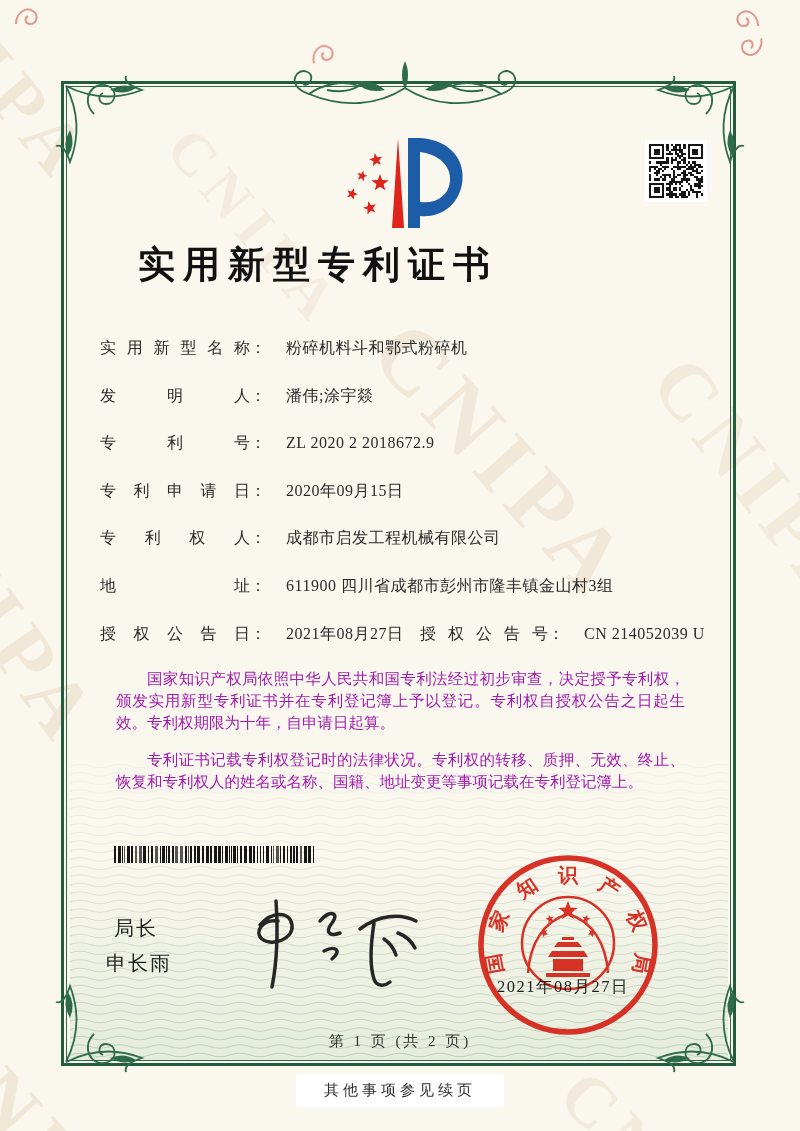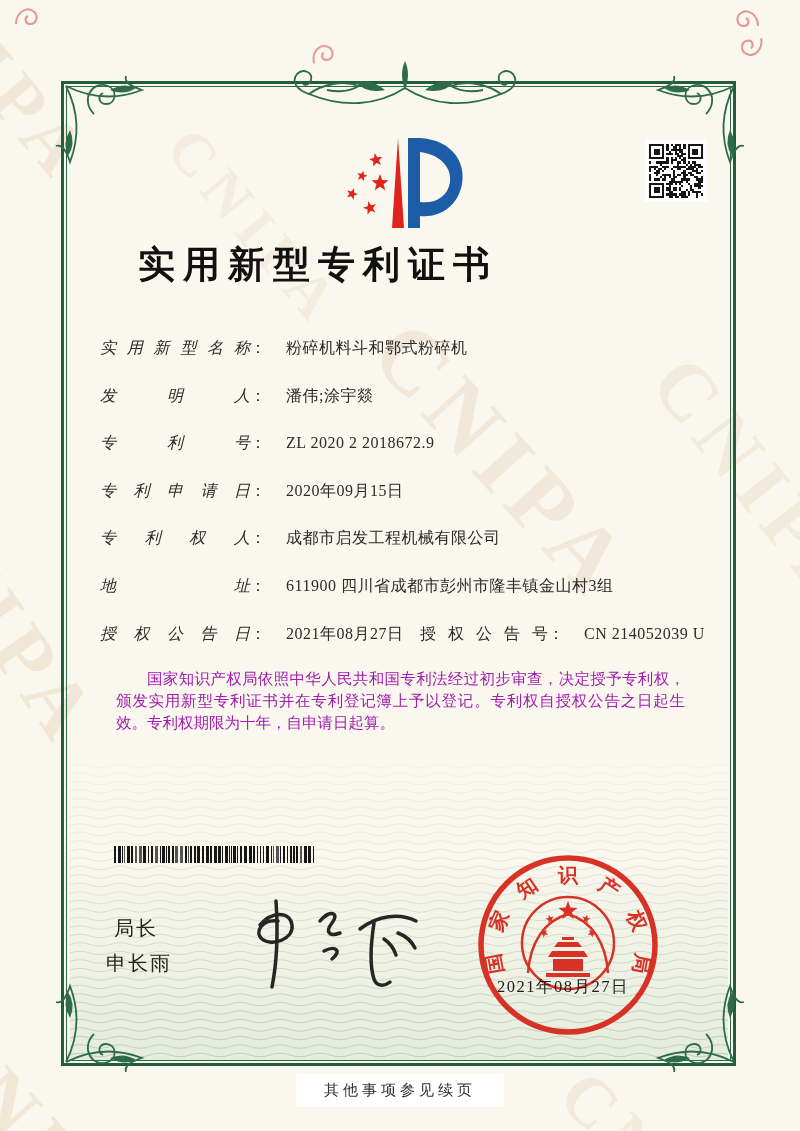--- a/index.html
+++ b/index.html
@@ -12,21 +12,21 @@
   
   .frame{position:absolute;left:66px;top:86px;width:663px;height:973px;z-index:2;
          border:1.5px solid #2c6a4a;outline:3px solid #235c3e;outline-offset:2px;background:transparent;}
   
   .certno{position:absolute;left:102px;top:140px;z-index:3;font-size:16px;letter-spacing:3px;color:#3a3a3a;}
   .title{position:absolute;left:0;top:240px;width:636px;z-index:3;text-align:center;
          font-size:37px;font-weight:bold;letter-spacing:8px;color:#111;}
   
   .rows{position:absolute;left:100px;top:338px;width:604px;z-index:3;font-size:16px;}
   .frow{position:absolute;left:0;width:604px;white-space:nowrap;}
-  .flabel{display:inline-block;width:150px;text-align:justify;text-align-last:justify;vertical-align:bottom;font-style:italic;}
+  .flabel{display:inline-block;width:150px;text-align:justify;text-align-last:justify;vertical-align:bottom;}
   .flabel2{display:inline-block;width:128px;text-align:justify;text-align-last:justify;vertical-align:bottom;}
   .fvalue{margin-left:20px;letter-spacing:.5px;}
   .frow2{position:absolute;left:320px;top:0;white-space:nowrap;}
   
   .bodytext{position:absolute;left:100px;top:652px;width:601px;z-index:3;}
   .bodytext p{margin:16px;font-size:15.5px;line-height:21.8px;text-indent:2em;text-align:justify;color:#a21caf;}
   
   .sig-label{position:absolute;z-index:4;font-size:20px;letter-spacing:2px;color:#222;}
   
   .seal-date{position:absolute;left:497px;top:976px;width:150px;z-index:5;font-size:16.5px;
@@ -454,20 +454,21 @@
     <div class="frow" style="top:286px">
       <span class="flabel">授权公告日</span><span>：</span><span class="fvalue">2021年08月27日</span>
       <span class="frow2">
         <span class="flabel2">授权公告号</span><span>：</span><span class="fvalue">CN 214052039 U</span>
       </span>
     </div>
   </div>
 
   <div class="bodytext">
     <p>国家知识产权局依照中华人民共和国专利法经过初步审查，决定授予专利权，颁发实用新型专利证书并在专利登记簿上予以登记。专利权自授权公告之日起生效。专利权期限为十年，自申请日起算。</p>
+    <p>专利证书记载专利权登记时的法律状况。专利权的转移、质押、无效、终止、恢复和专利权人的姓名或名称、国籍、地址变更等事项记载在专利登记簿上。</p>
   </div>
 
   <svg id="barcode" class="abs" style="left:114px;top:846px;z-index:3;" width="206" height="17">
       <rect x="0" y="0" width="2" height="17" fill="#161616"></rect>
       <rect x="4" y="0" width="3" height="17" fill="#161616"></rect>
       <rect x="8" y="0" width="1" height="17" fill="#161616"></rect>
       <rect x="10" y="0" width="1" height="17" fill="#555"></rect>
       <rect x="13" y="0" width="3" height="17" fill="#161616"></rect>
       <rect x="17" y="0" width="2" height="17" fill="#161616"></rect>
       <rect x="21" y="0" width="2" height="17" fill="#555"></rect>
@@ -556,20 +557,21 @@
         <path d="M74,106 L114,106 L110,100 L78,100 Z"></path>
         <rect x="79" y="108" width="30" height="12"></rect>
         <rect x="72" y="122" width="44" height="4"></rect>
       </g>
       <path d="M54,122 C56,92 70,70 94,63" stroke="#d6281c" stroke-width="2.5" fill="none"></path>
       <path d="M134,122 C132,92 118,70 94,63" stroke="#d6281c" stroke-width="2.5" fill="none"></path>
     </g>
   </svg>
   <div class="seal-date">2021年08月27日</div>
 
+  <div class="pagenum">第 1 页 (共 2 页)</div>
   <div class="footnote">其他事项参见续页</div>
 
   <svg class="overlay" width="800" height="1131">
     <defs>
       <g id="flourish-corner" stroke="#2d6b4a" fill="none" stroke-width="1.8">
         <path d="M2,2 C26,14 52,16 78,6 C66,2 60,-2 62,-8"></path>
         <path d="M2,2 C14,26 16,52 6,78 C2,66 -2,60 -8,62"></path>
         <path d="M30,30 c-14,-14 -2,-34 14,-28 c10,4 8,18 -2,18 c-7,0 -9,-8 -3,-11"></path>
         <path fill="#2d6b4a" stroke="none" d="M46,6 q14,-8 26,-2 q-12,8 -26,2 Z"></path>
         <path fill="#2d6b4a" stroke="none" d="M6,46 q-8,14 -2,26 q8,-12 2,-26 Z"></path>

